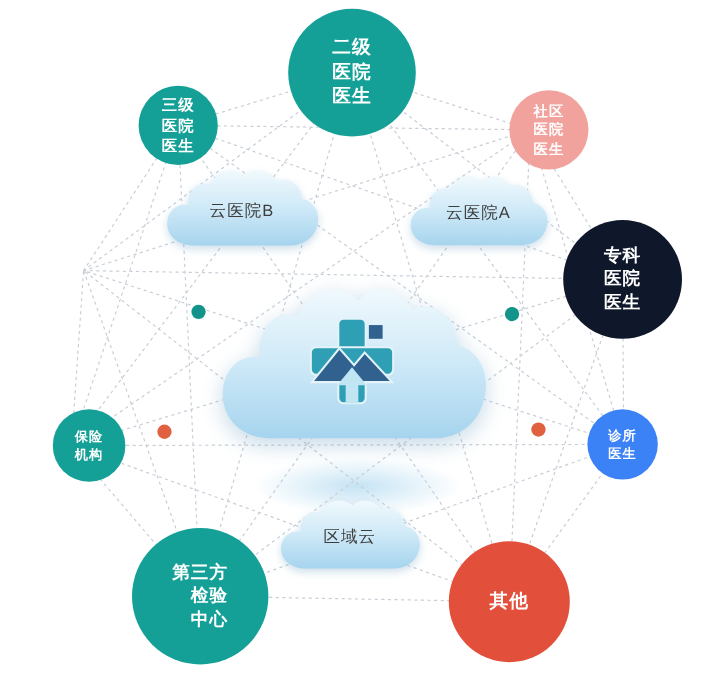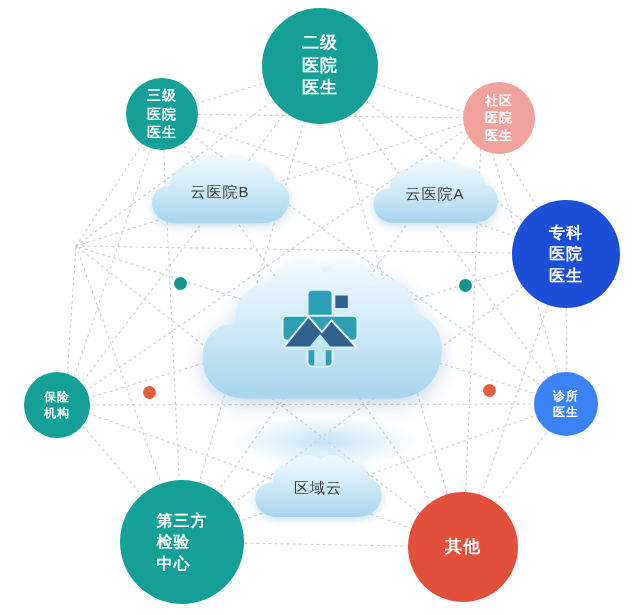--- a/index.html
+++ b/index.html
@@ -27,29 +27,29 @@
 
   .reflection {
     position:absolute; left:205px; top:418px; width:240px; height:80px; z-index:0;
     background:radial-gradient(ellipse 55% 45% at 50% 30%, rgba(150,205,235,.55), rgba(255,255,255,0) 72%);
   }
 
   
   .node {
     position:absolute; z-index:4; border-radius:50%;
     display:flex; align-items:center; justify-content:center;
-    color:#ffffff; font-weight:bold; text-align:left;
+    color:#ffffff; font-weight:bold; text-align:right;
   }
   .node .lbl { white-space:pre-line; line-height:1.35; letter-spacing:1px; }
   .n1 { left:262px; top:8px;   width:116px; height:116px; font-size:17px; }
   .n2 { left:126px; top:78px;  width:72px;  height:72px;  font-size:14px; }
   .n3 { left:463px; top:82px;  width:72px;  height:72px;  font-size:13px; }
   .n4 { left:18px;  top:188px; width:116px; height:116px; font-size:17px; }
   .n5 { left:512px; top:200px; width:108px; height:108px; font-size:16px; }
-  .n6 { left:24px;  top:372px; width:66px;  height:66px;  font-size:12px; }
+  .n6 { left:48px;  top:372px; width:66px;  height:66px;  font-size:12px; }
   .n7 { left:534px; top:372px; width:64px;  height:64px;  font-size:12px; }
   .n8 { left:120px; top:480px; width:124px; height:124px; font-size:16px; }
   .n9 { left:408px; top:492px; width:110px; height:110px; font-size:17px; }
 </style>
 </head>
 <body>
 
 <div class="stage">
 
   <svg width="0" height="0" style="position:absolute" aria-hidden="true">
@@ -160,21 +160,21 @@
   <div class="node n2" style="background: rgb(20, 160, 151);">
     <span class="lbl">三级
 医院
 医生</span>
   </div>
   <div class="node n3" style="background: rgb(242, 162, 157);">
     <span class="lbl">社区
 医院
 医生</span>
   </div>
-  <div class="node n5" style="background: #1d4ed8;">
+  <div class="node n5" style="background: #0f172a;">
     <span class="lbl">专科
 医院
 医生</span>
   </div>
   <div class="node n6" style="background: rgb(20, 160, 151);">
     <span class="lbl">保险
 机构</span>
   </div>
   <div class="node n7" style="background: #3b82f6;">
     <span class="lbl">诊所

